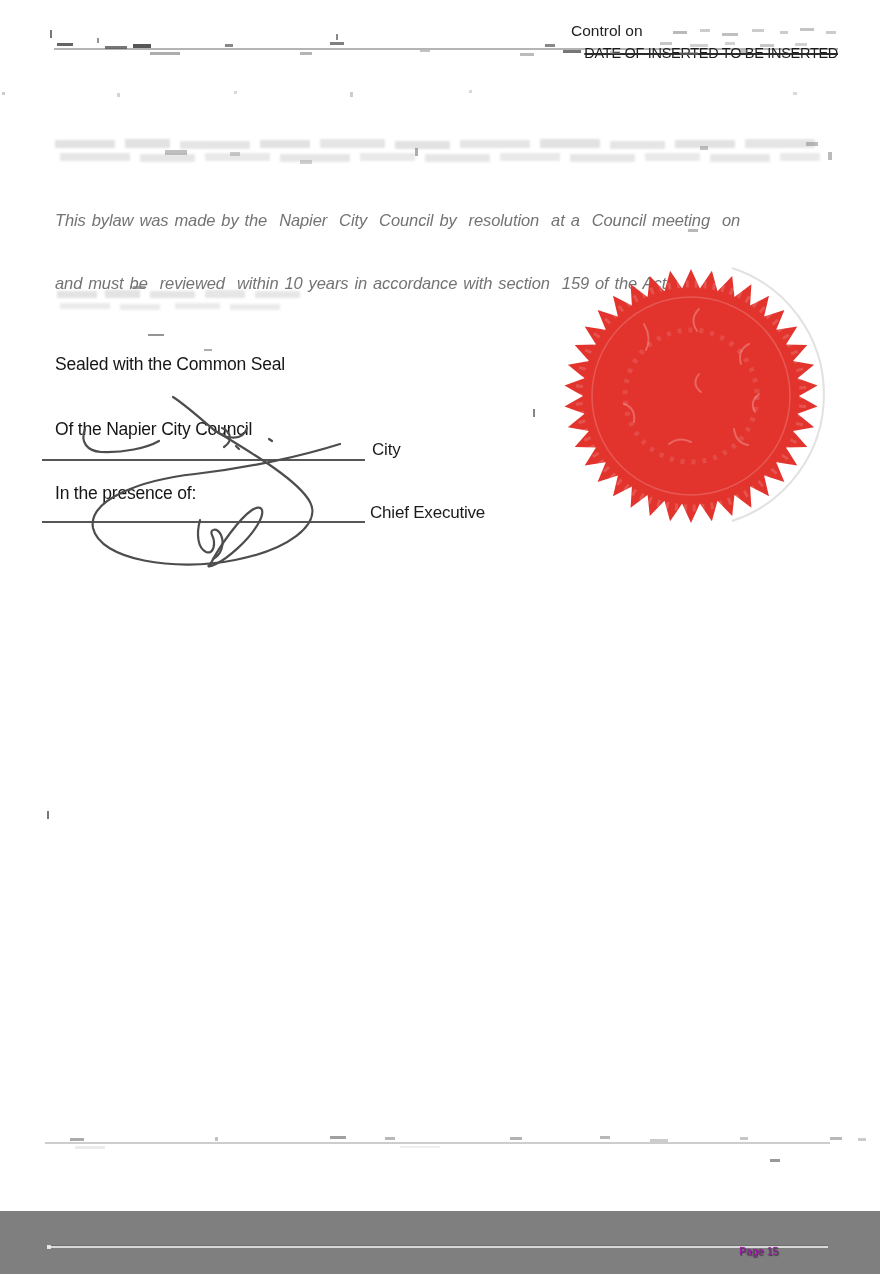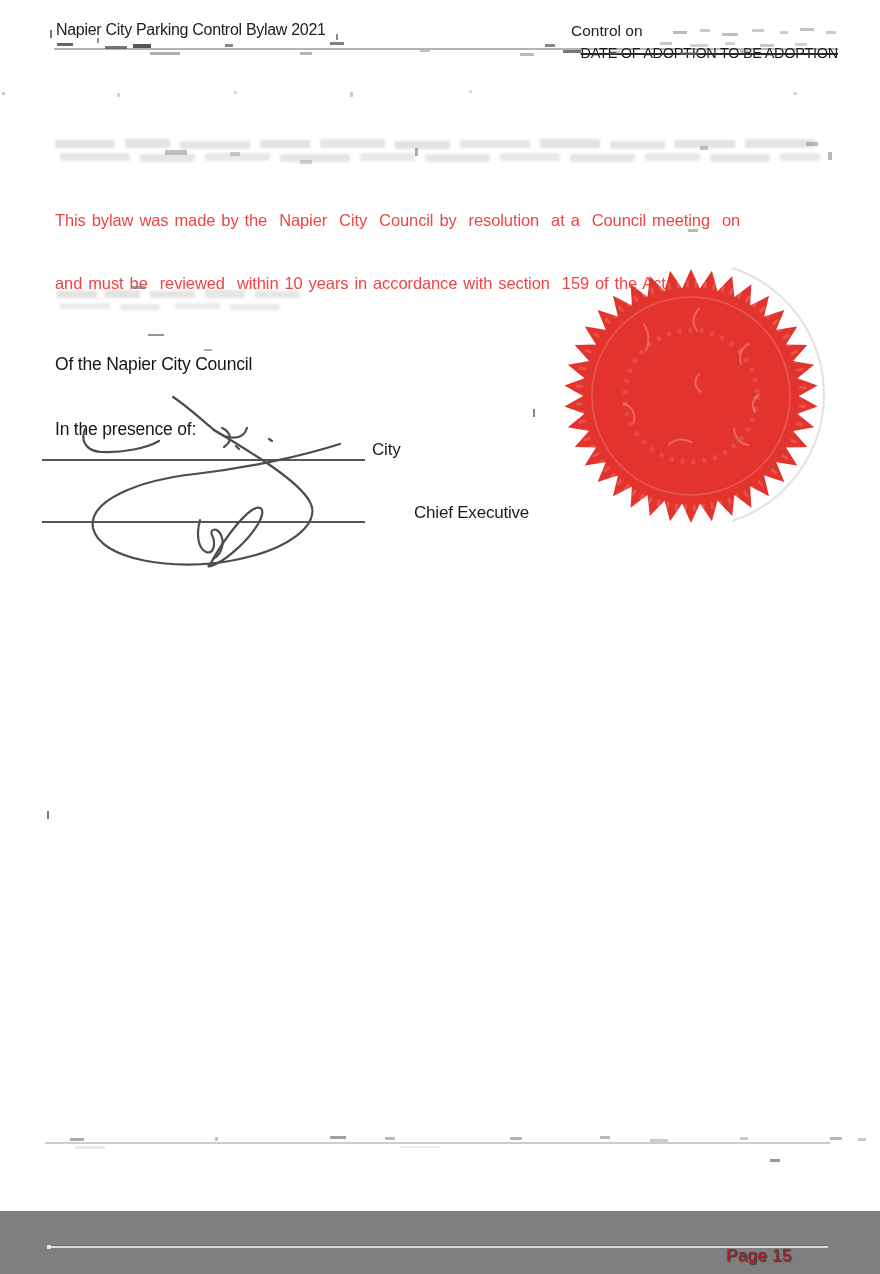--- a/index.html
+++ b/index.html
@@ -18,59 +18,59 @@
   .adopted-label{left:571px;top:22px;font-size:15.5px;color:#222;}
   .header-rule{left:54px;top:48px;width:784px;height:2px;background:#b4b4b4;}
   .date-note{
     left:560px;top:45px;width:278px;
     font-size:14.5px;letter-spacing:-0.3px;text-align:right;color:#1c1c1c;
     text-decoration:line-through;
     text-decoration-thickness:1.6px;
     text-decoration-color:#2a2a2a;
   }
   
-  .para{left:55px;top:168px;font-size:16.5px;line-height:21px;color:#ef4444;
-        letter-spacing:-0.1px;word-spacing:1.5px;white-space:pre;}
+  .para{left:55px;top:168px;font-size:16.5px;line-height:21px;color:#737373;
+        letter-spacing:-0.1px;word-spacing:1.5px;white-space:pre;font-style:italic;}
   
   .sealed-block{left:55px;top:311px;font-size:17.5px;line-height:21.5px;
         letter-spacing:-0.2px;color:#161616;white-space:pre;}
   
   .sig-line{height:2px;background:#565656;}
   .sig-line-1{left:42px;top:459px;width:323px;}
   .sig-line-2{left:42px;top:521px;width:323px;}
   .sig-label{font-size:17px;color:#1b1b1b;letter-spacing:-0.2px;}
   .mayor-label{left:372px;top:440px;}
-  .chief-label{left:370px;top:503px;margin-left:44px;}
+  .chief-label{left:370px;top:503px;}
   
   .footer-rule{left:45px;top:1142px;width:785px;height:2px;background:#cdcdcd;}
   .footer-bar{left:0;top:1211px;width:880px;height:63px;}
   .bar-line{left:47px;top:1245px;width:781px;height:2px;background:#d9d9d9;border-top:1px solid #6e6e6e;}
   .page-number{
     left:700px;top:1246px;width:118px;text-align:center;
-    font-size:17px;color:#b91c1c;letter-spacing:0.3px;
+    font-size:10px;color:#a21caf;letter-spacing:0.3px;
     text-shadow:0 0 1px #3c3c3c, 1px 1px 1px rgba(40,40,40,0.85);
   }
   .decor{position:absolute;pointer-events:none;}
 </style>
 </head>
 <body>
 
 <div class="page">
 
-  <div class="abs doc-title">Napier City Parking Control Bylaw 2021</div>
   <div class="abs adopted-label">Control on</div>
   <div class="abs header-rule"></div>
-  <div class="abs date-note">DATE OF ADOPTION TO BE ADOPTION</div>
+  <div class="abs date-note">DATE OF INSERTED TO BE INSERTED</div>
 
   <div class="abs para">
     <div>This bylaw was made by the  Napier  City  Council by  resolution  at a  Council meeting  on</div>
     <div>and must be  reviewed  within 10 years in accordance with section  159 of the Act.</div>
   </div>
 
   <div class="abs sealed-block">
+    <div>Sealed with the Common Seal</div>
     <div>Of the Napier City Council</div>
     <div>In the presence of:</div>
   </div>
 
   <svg class="abs" style="left:549px;top:254px;" width="284" height="284" viewBox="0 0 284 284">
 
     <path d="M 183,14 A 133 133 0 0 1 183,267" fill="none" stroke="#dcdcdc" stroke-width="2" opacity="0.85"></path>
     <polygon id="seal-burst" points="142.0,15.0 150.9,34.4 162.9,16.7 168.5,37.3 183.2,21.9 185.4,43.1 202.4,30.3 201.1,51.6 220.0,41.8 215.1,62.5 235.4,56.0 227.2,75.7 248.3,72.5 237.0,90.6 258.3,91.0 244.1,106.9 265.1,110.8 248.5,124.2 268.6,131.5 250.0,142.0 268.6,152.5 248.5,159.8 265.1,173.2 244.1,177.1 258.3,193.0 237.0,193.4 248.3,211.5 227.2,208.3 235.4,228.0 215.1,221.5 220.0,242.2 201.1,232.4 202.4,253.7 185.4,240.9 183.2,262.1 168.5,246.7 162.9,267.3 150.9,249.6 142.0,269.0 133.1,249.6 121.1,267.3 115.5,246.7 100.8,262.1 98.6,240.9 81.6,253.7 82.9,232.4 64.0,242.2 68.9,221.5 48.6,228.0 56.8,208.3 35.7,211.5 47.0,193.4 25.7,193.0 39.9,177.1 18.9,173.2 35.5,159.8 15.4,152.5 34.0,142.0 15.4,131.5 35.5,124.2 18.9,110.8 39.9,106.9 25.7,91.0 47.0,90.6 35.7,72.5 56.8,75.7 48.6,56.0 68.9,62.5 64.0,41.8 82.9,51.6 81.6,30.3 98.6,43.1 100.8,21.9 115.5,37.3 121.1,16.7 133.1,34.4" fill="#e2332d"></polygon>
 
     <circle cx="142" cy="142" r="112" fill="none" stroke="rgba(255,255,255,0.16)" stroke-width="7" stroke-dasharray="3 6"></circle>

